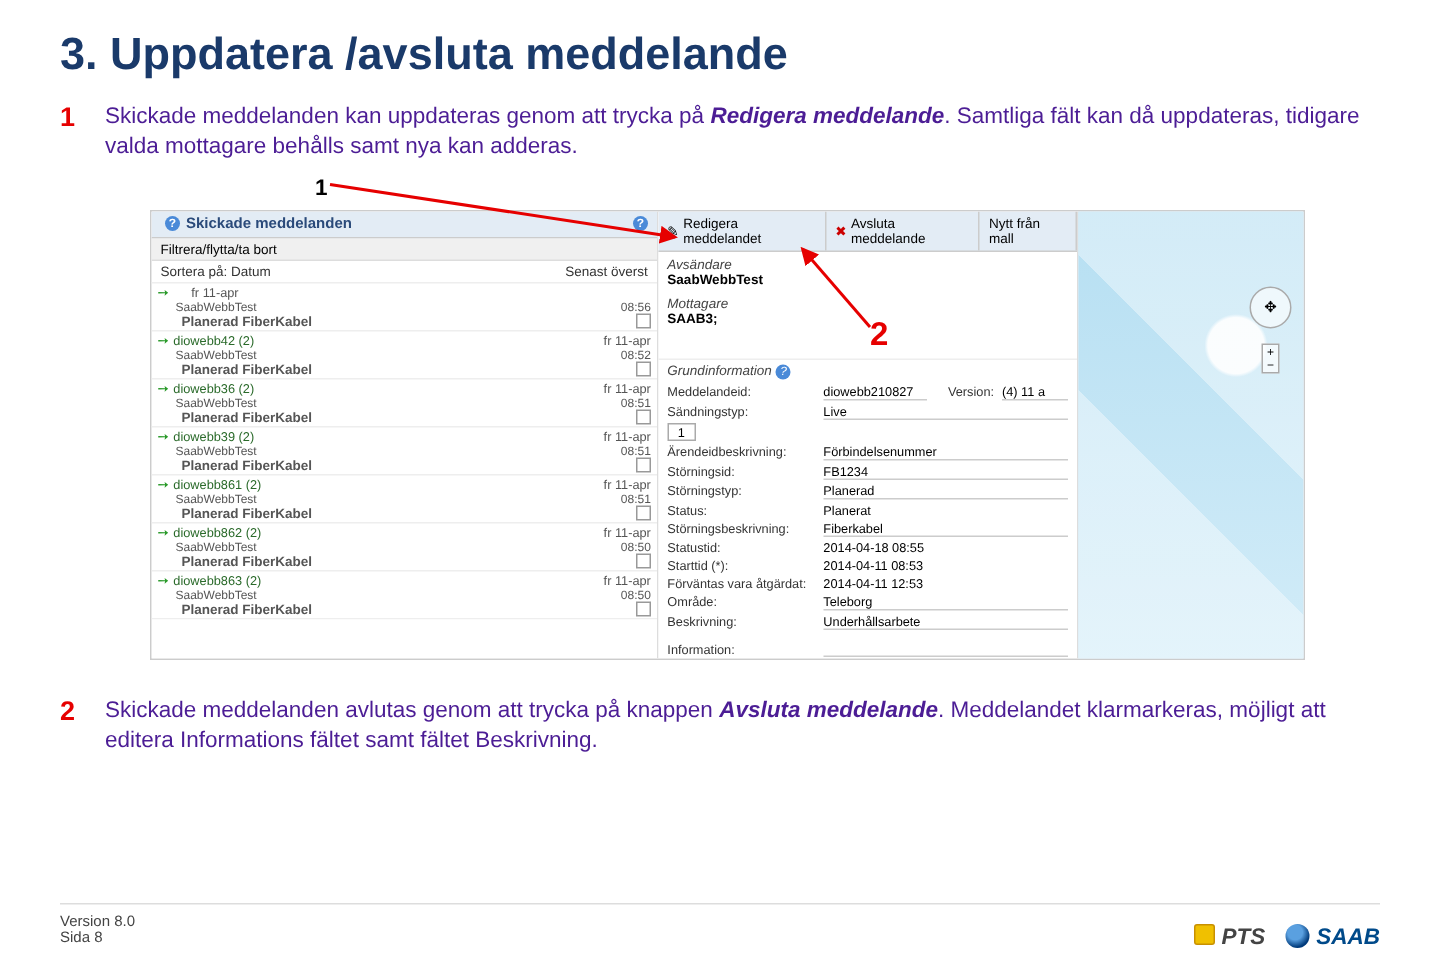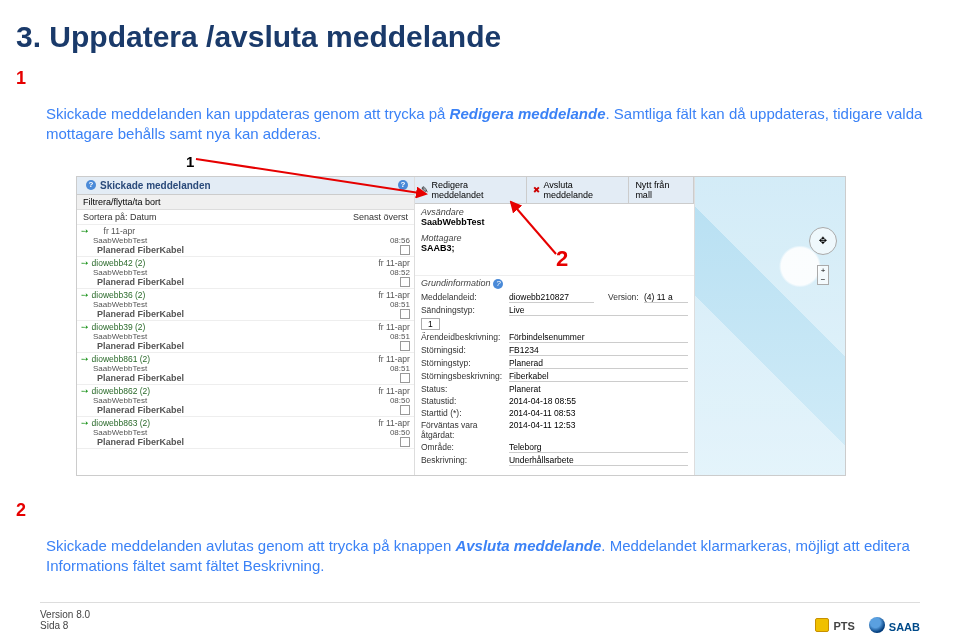--- a/index.html
+++ b/index.html
@@ -1,21 +1,21 @@
 <!DOCTYPE html>
 <html><head>
 <meta charset="utf-8">
 <style>
   * { box-sizing: border-box; margin: 0; padding: 0; }
   body { width: 960px; height: 643px; background: #fff; font-family: Arial, sans-serif; position: relative; overflow: hidden; }
-  .slide { width: 960px; height: 643px; position: relative; padding: 20px 16px; }
+  .slide { width: 960px; height: 643px; position: relative; padding: 20px 40px; }
   .heading { font-size: 30px; color: #1a3a6a; margin-bottom: 14px; }
   .body-block { display: flex; gap: 12px; margin-bottom: 10px; }
   .step-num { color: #e60000; font-weight: bold; font-size: 18px; flex: 0 0 18px; }
-  .body-text { font-size: 15px; line-height: 1.35; color: #3b82f6; margin-top: 36px; }
+  .body-text { font-size: 15px; line-height: 1.35; color: #4c1d95; }
   .body-text .emph { font-weight: bold; font-style: italic; }
   .sub-step { font-weight: bold; font-size: 15px; color: #000; margin-left: 170px; margin-top: -2px; }
   .shot-wrap { position: relative; margin: 6px 0 14px; height: 310px; }
   .shot { position: absolute; left: 60px; top: 0; width: 770px; height: 300px; border: 1px solid #ccc; background: #f7f7f7; display: flex; font-size: 9px; overflow: hidden; }
   .col-left { width: 44%; background: #fff; border-right: 1px solid #ddd; display: flex; flex-direction: column; }
   .col-right { width: 56%; background: #fff; display: flex; }
   .panel-title { background: #e3ecf5; padding: 3px 6px; font-weight: bold; color: #2a4a7a; font-size: 10px; border-bottom: 1px solid #ccc; display: flex; align-items:center; gap:4px;}
   .panel-sub { background: #f0f0f0; padding: 2px 6px; font-size: 9px; border-bottom: 1px solid #ddd; }
   .sort-row { display: flex; justify-content: space-between; padding: 2px 6px; font-size: 9px; color: #333; border-bottom: 1px solid #eee;}
   .msg-list { overflow: hidden; }
@@ -29,38 +29,38 @@
   .msg-chk { width:10px; height:10px; border:1px solid #999; display:inline-block;}
   .detail-col { flex: 1; border-right: 1px solid #ddd; }
   .map-col { width: 150px; background: #cfe7f5; position: relative; }
   .toolbar { display:flex; background:#e3ecf5; border-bottom:1px solid #ccc; font-size:9px;}
   .toolbar .btn { padding:3px 6px; border-right:1px solid #ccc; display:flex; align-items:center; gap:3px; cursor:pointer;}
   .toolbar .btn .ic { font-size:9px;}
   .section-h { font-style: italic; color:#444; padding:3px 6px 0; font-size:9px;}
   .section-v { padding:0 6px 3px; font-weight:bold; font-size:9px;}
   .grp-h { padding:2px 6px; font-style:italic; color:#444; font-size:9px; border-top:1px solid #eee;margin-top:19px;}
   .kv { display:flex; padding:1px 6px; font-size:8.5px;}
-  .kv .k { width: 88px; color:#333;}
+  .kv .k { width: 104px; color:#333;}
   .kv .v { flex:1; border-bottom:1px solid #ccc; color:#000; min-height:10px;}
   .kv .v.nob { border:none;}
   .map-col::before { content:""; position:absolute; inset:0; background:
      linear-gradient(45deg, rgba(255,255,255,0.4) 0 40%, transparent 40% 60%, rgba(255,255,255,0.4) 60%),
      radial-gradient(circle at 70% 30%, rgba(255,255,255,0.9) 0 8%, transparent 9%),
      linear-gradient(#b6dff2,#d2ecf8);
   }
   .map-ctrl { position:absolute; top:50px; right:8px; width:28px; height:28px; background:rgba(255,255,255,0.6); border:1px solid #aaa; border-radius:50%; display:flex; align-items:center; justify-content:center; font-size:10px;}
   .map-zoom { position:absolute; top:88px; right:16px; width:12px; background:rgba(255,255,255,0.7); border:1px solid #aaa; font-size:8px; text-align:center;}
   .help-ic { display:inline-block; width:10px; height:10px; border-radius:50%; background:#4a8ad8; color:#fff; font-size:8px; line-height:10px; text-align:center; margin-left:3px;}
 
   .annot { position: absolute; font-size: 22px; font-weight: bold; color: #e60000; z-index: 5;}
   .arrow-svg { position:absolute; z-index:4; pointer-events:none; }
 
   .footer { position:absolute; left:40px; bottom:12px; font-size:10px; color:#444;}
   .logos { position:absolute; right:40px; bottom:10px; display:flex; align-items:center; gap:14px;}
-  .logo { font-size:11px; font-weight:bold; display:flex; align-items:flex-end; gap:4px;}
+  .logo { font-size:15px; font-weight:bold; display:flex; align-items:flex-start; gap:4px;font-style:italic;}
   .logo.pts { color:#444;}
   .logo.pts .box { width:14px; height:14px; background:#f0c000; border:1px solid #c89000; border-radius:2px;}
   .logo.saab { color:#004a8a; }
   .logo.saab .circ { width:16px; height:16px; border-radius:50%; background:radial-gradient(circle at 40% 35%, #5aa0e0 0 35%, #003a7a 70%);}
   .hr { position:absolute; left:40px; right:40px; bottom:40px; border-top:1px solid #ddd;}
 </style>
 </head>
 <body>
 
 <div class="slide">
@@ -254,26 +254,26 @@
             </div>
           <div class="kv">
               <div class="k">Störningsid:</div>
               <div class="v">FB1234</div>
             </div>
           <div class="kv">
               <div class="k">Störningstyp:</div>
               <div class="v">Planerad</div>
             </div>
           <div class="kv">
+              <div class="k">Status:</div>
+              <div class="v nob">Planerat</div>
+            </div>
+          <div class="kv">
               <div class="k">Störningsbeskrivning:</div>
               <div class="v">Fiberkabel</div>
-            </div>
-          <div class="kv">
-              <div class="k">Status:</div>
-              <div class="v nob">Planerat</div>
             </div>
           <div class="kv">
               <div class="k">Statustid:</div>
               <div class="v nob">2014-04-18 08:55</div>
             </div>
           <div class="kv">
               <div class="k">Starttid (*):</div>
               <div class="v nob">2014-04-11 08:53</div>
             </div>
           <div class="kv">

